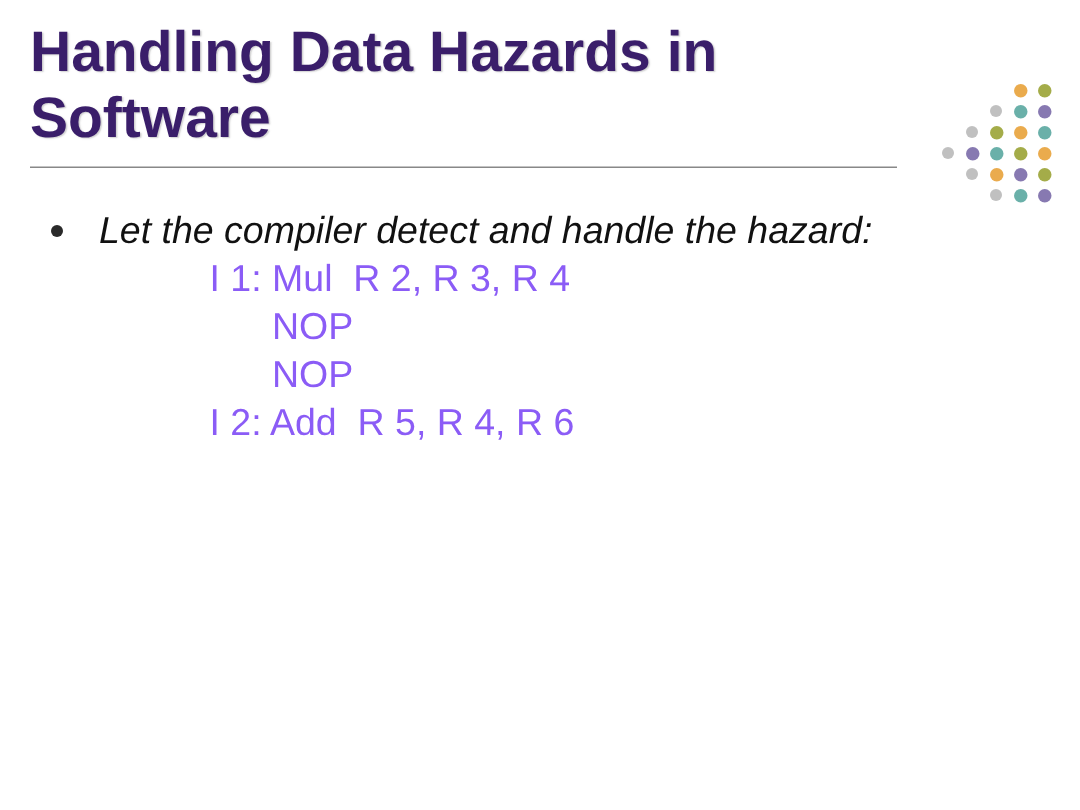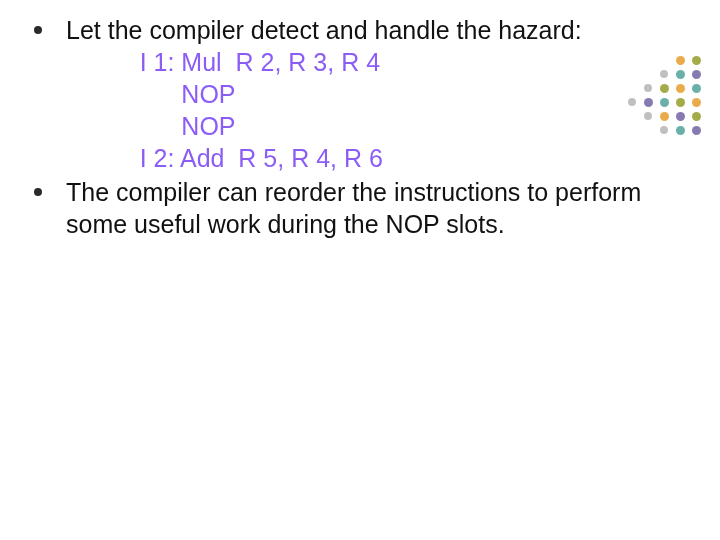--- a/index.html
+++ b/index.html
@@ -44,20 +44,21 @@
     background: #2a2a2a;
     margin-top: 12px;
     margin-right: 24px;
     flex-shrink: 0;
   }
   .text {
     font-size: 25px;
     color: #111;
     line-height: 1.28;
     flex: 1;
+    font-style: italic;
   }
   .code-block {
     white-space: pre;
     font-size: 25px;
     color: #8b5cf6;
     line-height: 1.28;
     margin-left: 32px;
   }
   .dots {
     position: absolute;
@@ -70,20 +71,21 @@
     position: absolute;
     border-radius: 50%;
     opacity: 0.9;
   }
 </style>
 </head>
 <body>
 
 <div class="slide">
 
+  <h1 class="title">Handling Data Hazards in Software</h1>
 
   <div class="dots">
     <span style="top:4px; left:58px; width:9px; height:9px; background:#e8a23a"></span>
     <span style="top:4px; left:74px; width:9px; height:9px; background:#9aa335"></span>
     <span style="top:18px; left:42px; width:8px; height:8px; background:#b9b9b9"></span>
     <span style="top:18px; left:58px; width:9px; height:9px; background:#5aa7a0"></span>
     <span style="top:18px; left:74px; width:9px; height:9px; background:#7a6aa8"></span>
     <span style="top:32px; left:26px; width:8px; height:8px; background:#b9b9b9"></span>
     <span style="top:32px; left:42px; width:9px; height:9px; background:#9aa335"></span>
     <span style="top:32px; left:58px; width:9px; height:9px; background:#e8a23a"></span>
@@ -108,19 +110,15 @@
       <div class="bullet"></div>
       <div>
         <div class="text">Let the compiler detect and handle the hazard:</div>
         <div class="code-block">      I 1: Mul  R 2, R 3, R 4
             NOP
             NOP
       I 2: Add  R 5, R 4, R 6</div>
       </div>
     </div>
 
-    <div class="item">
-      <div class="bullet"></div>
-      <div class="text">The compiler can reorder the instructions to perform some useful work during the NOP slots.</div>
-    </div>
 
   </div>
 </div>
 
 </body></html>

